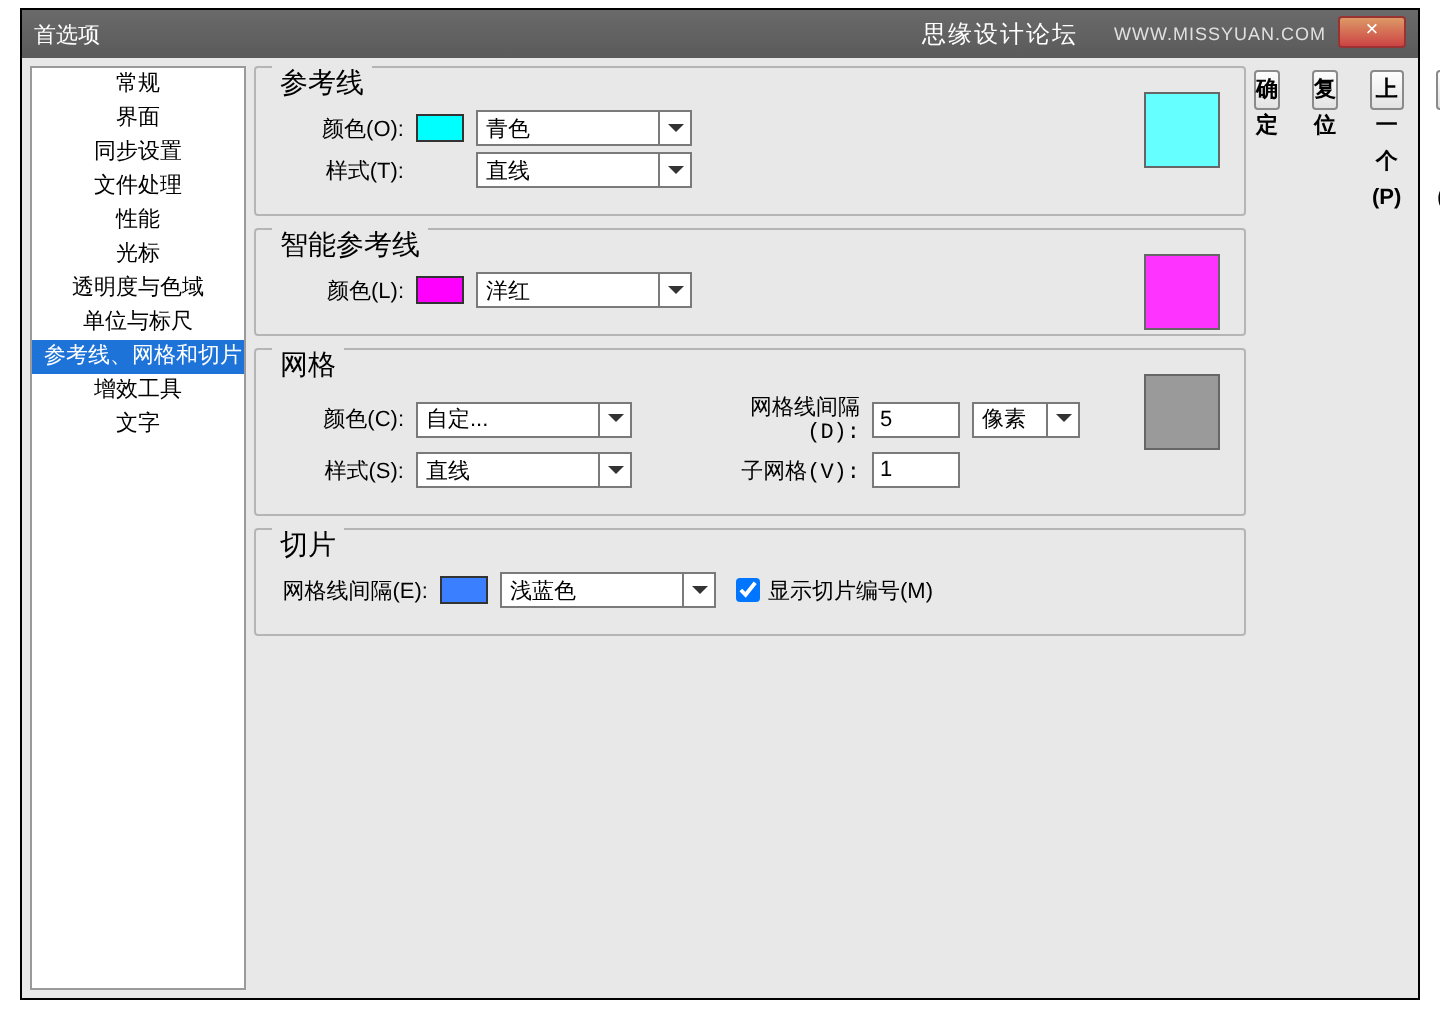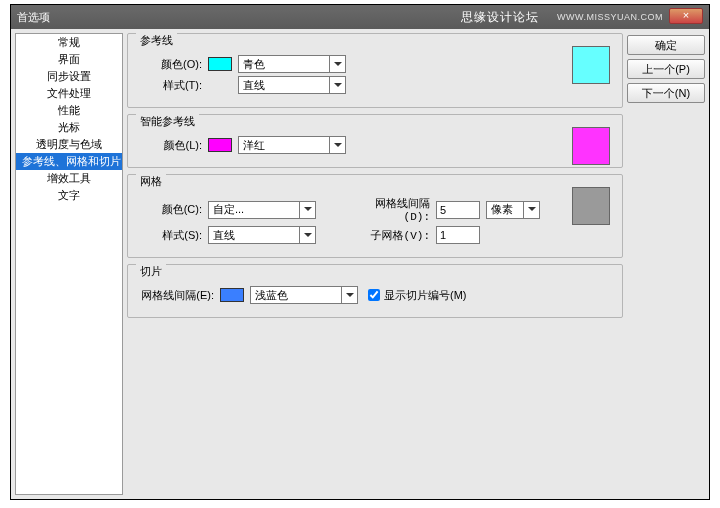--- a/index.html
+++ b/index.html
@@ -9,33 +9,33 @@
 .titlebar .title { flex: 0 0 auto; }
 .titlebar .brand { position: absolute; right: 170px; font-size: 12px; letter-spacing: 1px; }
 .titlebar .url { position: absolute; right: 46px; font-size: 9px; opacity: .8; letter-spacing: .5px; }
 .closebtn { position: absolute; right: 6px; top: 3px; width: 34px; height: 16px; background: linear-gradient(#d96,#c44); border: 1px solid #933; border-radius: 2px; color: #fff; text-align: center; line-height: 12px; font-size: 10px; }
 .body { display: flex; height: calc(100% - 24px); padding: 4px; gap: 4px; }
 .sidebar { width: 108px; background: #fff; border: 1px solid #9a9a9a; overflow: hidden; }
 .sidebar .item { padding: 1px 6px; line-height: 15px; cursor: default; white-space: nowrap; text-align: center; }
 .sidebar .item.selected { background: #1e73d8; color: #fff; }
 .main { flex: 1; display: flex; flex-direction: column; gap: 6px; }
 .group { border: 1px solid #b5b5b5; border-radius: 2px; padding: 18px 8px 10px 8px; position: relative; }
-.group .legend { position: absolute; top: -1px; left: 8px; background: #e8e8e8; padding: 0 4px; font-size: 11px; }
+.group .legend { position: absolute; top: -1px; left: 8px; background: #e8e8e8; padding: 0 4px; font-size: 14px; }
 .row { display: flex; align-items: center; gap: 6px; margin: 3px 0; }
 .lbl { width: 66px; text-align: right; }
 .swatch { width: 24px; height: 14px; border: 1px solid #333; }
 .combo { position: relative; width: 108px; height: 18px; background: #fff; border: 1px solid #7a7a7a; display: flex; align-items: center; padding: 0 18px 0 4px; }
 .combo .arrow { position: absolute; right: 0; top: 0; width: 16px; height: 100%; border-left: 1px solid #7a7a7a; display: flex; align-items: center; justify-content: center; }
 .arrow::after { content: ""; border: 4px solid transparent; border-top-color: #333; margin-top: 3px; }
 .bigswatch { width: 38px; height: 38px; border: 1px solid #666; position: absolute; right: 12px; top: 12px; }
 .txt { width: 44px; height: 18px; background: #fff; border: 1px solid #7a7a7a; padding: 0 3px; }
 .unit { width: 54px; }
 .chk { display: flex; align-items: center; gap: 4px; }
 .chk input { width: 12px; height: 12px; }
-.rightcol { width: 78px; display: flex; flex-direction: column; gap: 4px; padding-top: 2px; }
+.rightcol { width: 78px; display: flex; flex-direction: row; gap: 16px; padding-top: 2px; font-weight: bold; }
 .btn { height: 20px; background: linear-gradient(#fdfdfd,#e3e3e3); border: 1px solid #8a8a8a; border-radius: 2px; text-align: center; line-height: 18px; cursor: default; }
 .lbl2 { text-align: right; width: 78px; font-family: Liberation Mono, monospace; }
 </style>
 </head>
 <body>
 
 <div class="outer">
   <div class="titlebar">
     <span class="title">首选项</span>
     <span class="brand">思缘设计论坛</span>
@@ -44,20 +44,21 @@
   </div>
   <div class="body">
     <div class="sidebar" id="sidebar">
         <div class="item">常规</div>
         <div class="item">界面</div>
         <div class="item">同步设置</div>
         <div class="item">文件处理</div>
         <div class="item">性能</div>
         <div class="item">光标</div>
         <div class="item">透明度与色域</div>
+        <div class="item">单位与标尺</div>
         <div class="item selected">参考线、网格和切片</div>
         <div class="item">增效工具</div>
         <div class="item">文字</div>
       </div>
     <div class="main">
 
       <div class="group">
         <span class="legend">参考线</span>
         <div class="bigswatch" style="background:#66ffff"></div>
         <div class="row">
@@ -129,17 +130,18 @@
           <label class="chk" style="margin-left:4px">
             <input type="checkbox" id="slchk" checked="" style="">
             <span>显示切片编号(M)</span>
           </label>
         </div>
       </div>
 
     </div>
     <div class="rightcol">
       <div class="btn">确定</div>
+      <div class="btn">复位</div>
       <div class="btn">上一个(P)</div>
       <div class="btn">下一个(N)</div>
     </div>
   </div>
 </div>
 
 </body></html>

